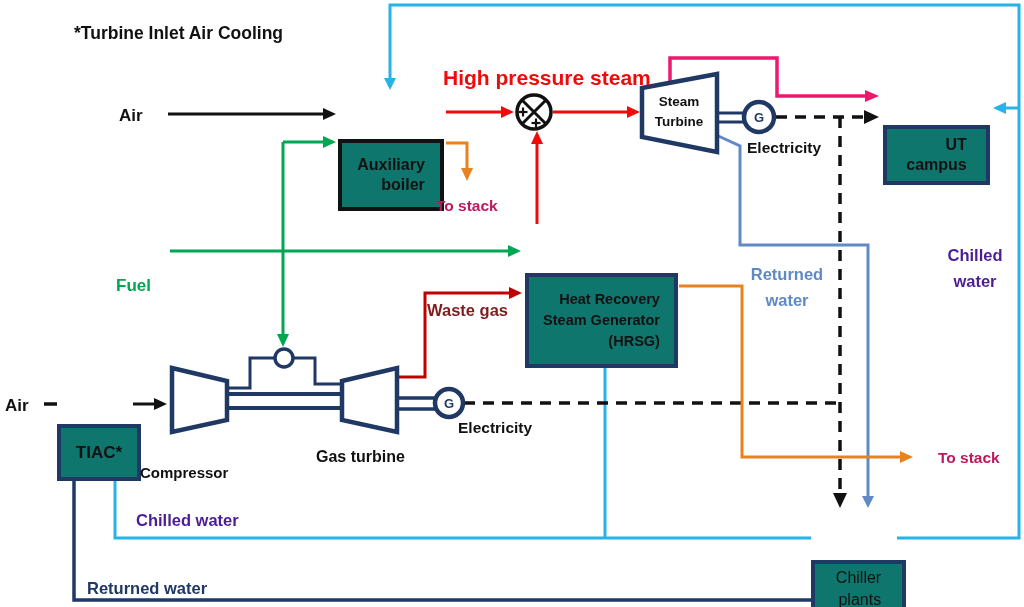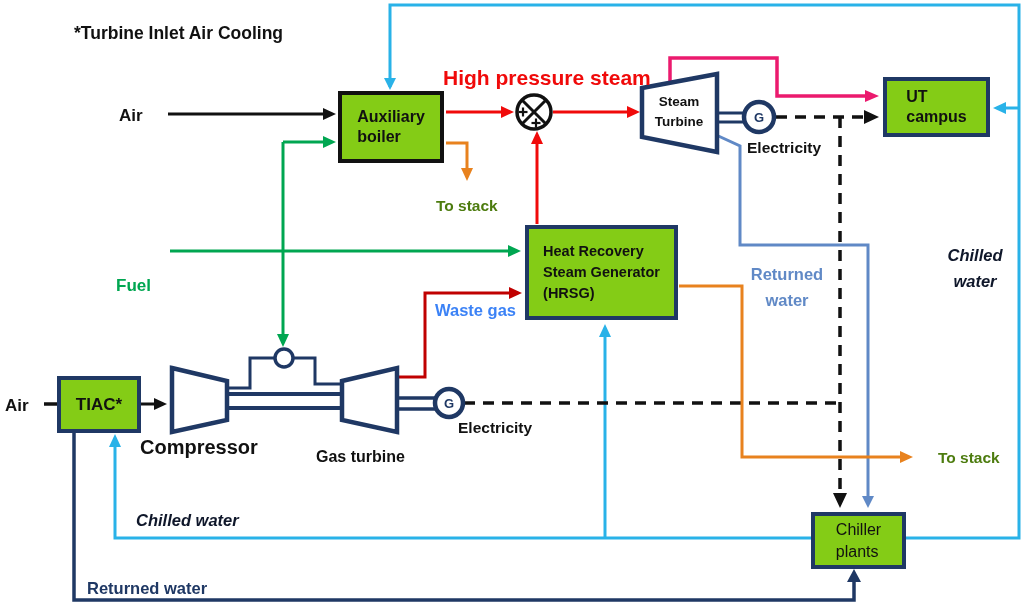--- a/index.html
+++ b/index.html
@@ -2,35 +2,35 @@
 <html><head>
 <meta charset="utf-8">
 <style>
   html,body{margin:0;padding:0;background:#ffffff;}
   #canvas{
     position:relative;width:1024px;height:607px;background:#ffffff;overflow:hidden;
     font-family:"Liberation Sans", sans-serif;
   }
   #canvas svg{position:absolute;left:0;top:0;}
   .box{
-    position:absolute;box-sizing:border-box;background:#84cc16;
-    display:flex;align-items:center;justify-content:center;text-align:left;
-    font-weight:700;color:#111111;white-space:pre-line;line-height:1.25;
+    position:absolute;box-sizing:border-box;background:#0f766e;
+    display:flex;align-items:center;justify-content:center;text-align:right;
+    font-weight:700;color:#111111;white-space:pre-line;line-height:1.25;margin-top:48px;
   }
   .lbl{
     position:absolute;font-weight:700;white-space:pre-line;line-height:1.58;
   }
   .center{text-align:center;}
   .c-black{color:#111111;}
   .c-red{color:#f00a0a;}
-  .c-darkred{color:#3b82f6;margin-left:8px;}
+  .c-darkred{color:#7f1d1d;}
   .c-green{color:#00a651;}
-  .c-orange{color:#4d7c0f;}
+  .c-orange{color:#be185d;}
   .c-pink{color:#eb1a6e;}
-  .c-cyan{color:#0f172a;font-style:italic;}
+  .c-cyan{color:#4c1d95;}
   .c-steel{color:#6089c6;margin-top:16px;}
   .c-navy{color:#1f3864;}
 </style>
 </head>
 <body>
 
 <div id="canvas">
 
   <svg width="1024" height="607" viewBox="0 0 1024 607">
 
@@ -177,21 +177,21 @@
   <div class="box" style="left:338px;top:91px;width:106px;height:72px;border:4px solid #111111;font-size:16px;">Auxiliary
 boiler</div>
   <div class="box" style="left:883px;top:77px;width:107px;height:60px;border:4px solid #1f3864;font-size:16px;">UT
 campus</div>
   <div class="box" style="left:57px;top:376px;width:84px;height:57px;border:4px solid #1f3864;font-size:17px;">TIAC*</div>
   <div class="box" style="left:811px;top:512px;width:95px;height:57px;border:4px solid #1f3864;font-size:16px;font-weight:400;line-height:1.35;">Chiller
 plants</div>
 
   <div class="lbl c-black center" style="left:641px;top:92px;width:76px;font-size:13.5px;line-height:1.5;">Steam
 Turbine</div>
-  <div class="lbl c-black" style="left:140px;top:432px;font-size:20px;">Compressor</div>
+  <div class="lbl c-black" style="left:140px;top:461px;font-size:15px;">Compressor</div>
   <div class="lbl c-black" style="left:316px;top:444px;font-size:16px;">Gas turbine</div>
 
   <div class="lbl c-black" style="left:74px;top:20px;font-size:17.5px;">*Turbine Inlet Air Cooling</div>
   <div class="lbl c-black" style="left:119px;top:103px;font-size:17px;">Air</div>
   <div class="lbl c-black" style="left:5px;top:393px;font-size:17px;">Air</div>
   <div class="lbl c-green" style="left:116px;top:241px;font-size:17px;margin-top:32px;">Fuel</div>
   <div class="lbl c-red" style="left:443px;top:55px;font-size:21px;margin-top:6px;">High pressure steam</div>
   <div class="lbl c-darkred" style="left:427px;top:297px;font-size:16.5px;">Waste gas</div>
   <div class="lbl c-orange" style="left:436px;top:194px;font-size:15.5px;">To stack</div>
   <div class="lbl c-orange" style="left:938px;top:446px;font-size:15.5px;">To stack</div>

